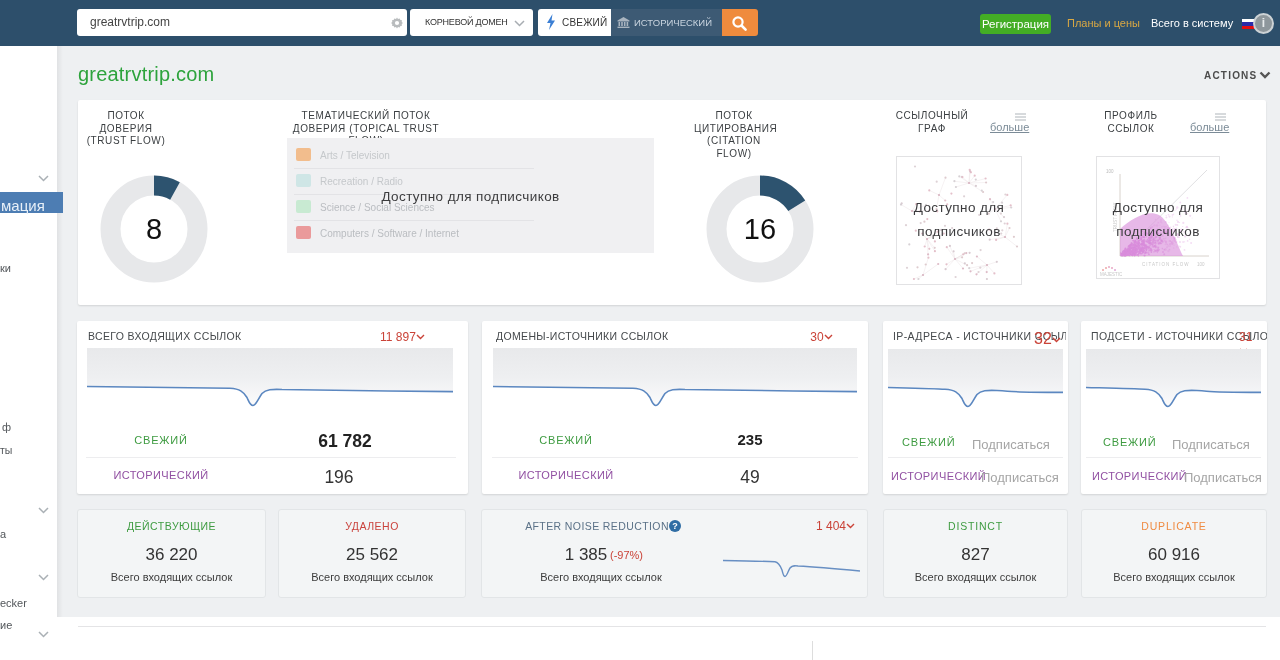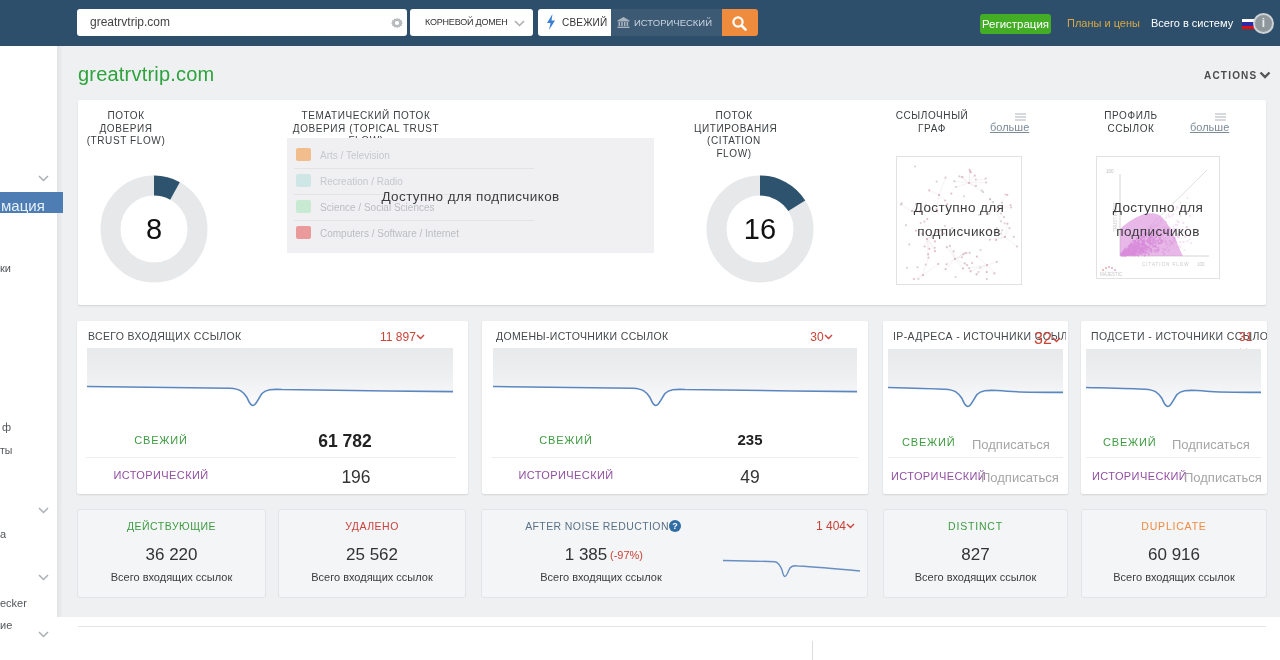--- a/index.html
+++ b/index.html
@@ -1050,21 +1050,21 @@
           <stop offset="1" stop-color="#fbfbfc"></stop>
 </linearGradient>
       </defs>
 <path d="M0,38.5 C50,39.1 99,39.6 143,40.3 C153,41 156,43.5 160,49.5 C162,53.8 163,57.5 166,57.5 C169,57.5 171,51 175,45.5 C179,41.3 185,41.1 195,41.5 C265,42.3 306,43.2 366,43.6 L366,0 L0,0 Z" fill="url(#g1)"></path>
 <path d="M0,38.5 C50,39.1 99,39.6 143,40.3 C153,41 156,43.5 160,49.5 C162,53.8 163,57.5 166,57.5 C169,57.5 171,51 175,45.5 C179,41.3 185,41.1 195,41.5 C265,42.3 306,43.2 366,43.6" fill="none" stroke="#5b87c0" stroke-width="1.6"></path>
 </svg>
 <div class="sep" style="left:86px;top:457px;width:370px"></div>
 <div class="sub green" style="left:91px;top:434px;width:140px;text-align:center">СВЕЖИЙ</div>
 <div class="abs" style="left:285px;top:431px;width:120px;text-align:center;font-size:17.5px;font-weight:700;color:#222">61 782</div>
 <div class="sub purple" style="left:91px;top:469px;width:140px;text-align:center;letter-spacing:.4px">ИСТОРИЧЕСКИЙ</div>
-<div class="abs" style="left:296px;top:467px;width:120px;text-align:center;font-size:17.5px;color:#333">196</div>
+<div class="abs" style="left:279px;top:467px;width:120px;text-align:center;font-size:17.5px;color:#333">196</div>
 <div class="ctitle" style="left:496px;top:330px">ДОМЕНЫ-ИСТОЧНИКИ ССЫЛОК</div>
 <div class="abs redv" style="left:790px;top:330px;width:63px;text-align:center;font-size:12px">30<svg width="9" height="6" viewBox="0 0 9 6" style="vertical-align:1px">
         <path d="M1,1 L4.5,4.5 L8,1" fill="none" stroke="#ca4338" stroke-width="1.4"></path>
       </svg></div>
 <svg class="abs" style="left:493px;top:348px" width="364" height="60" viewBox="0 0 364 60">
 <defs>
         <linearGradient id="g2" x1="0" y1="0" x2="0" y2="1">
 <stop offset="0" stop-color="#e8e9eb"></stop>
           <stop offset="0.5" stop-color="#eeeff1"></stop>
           <stop offset="1" stop-color="#fbfbfc"></stop>

